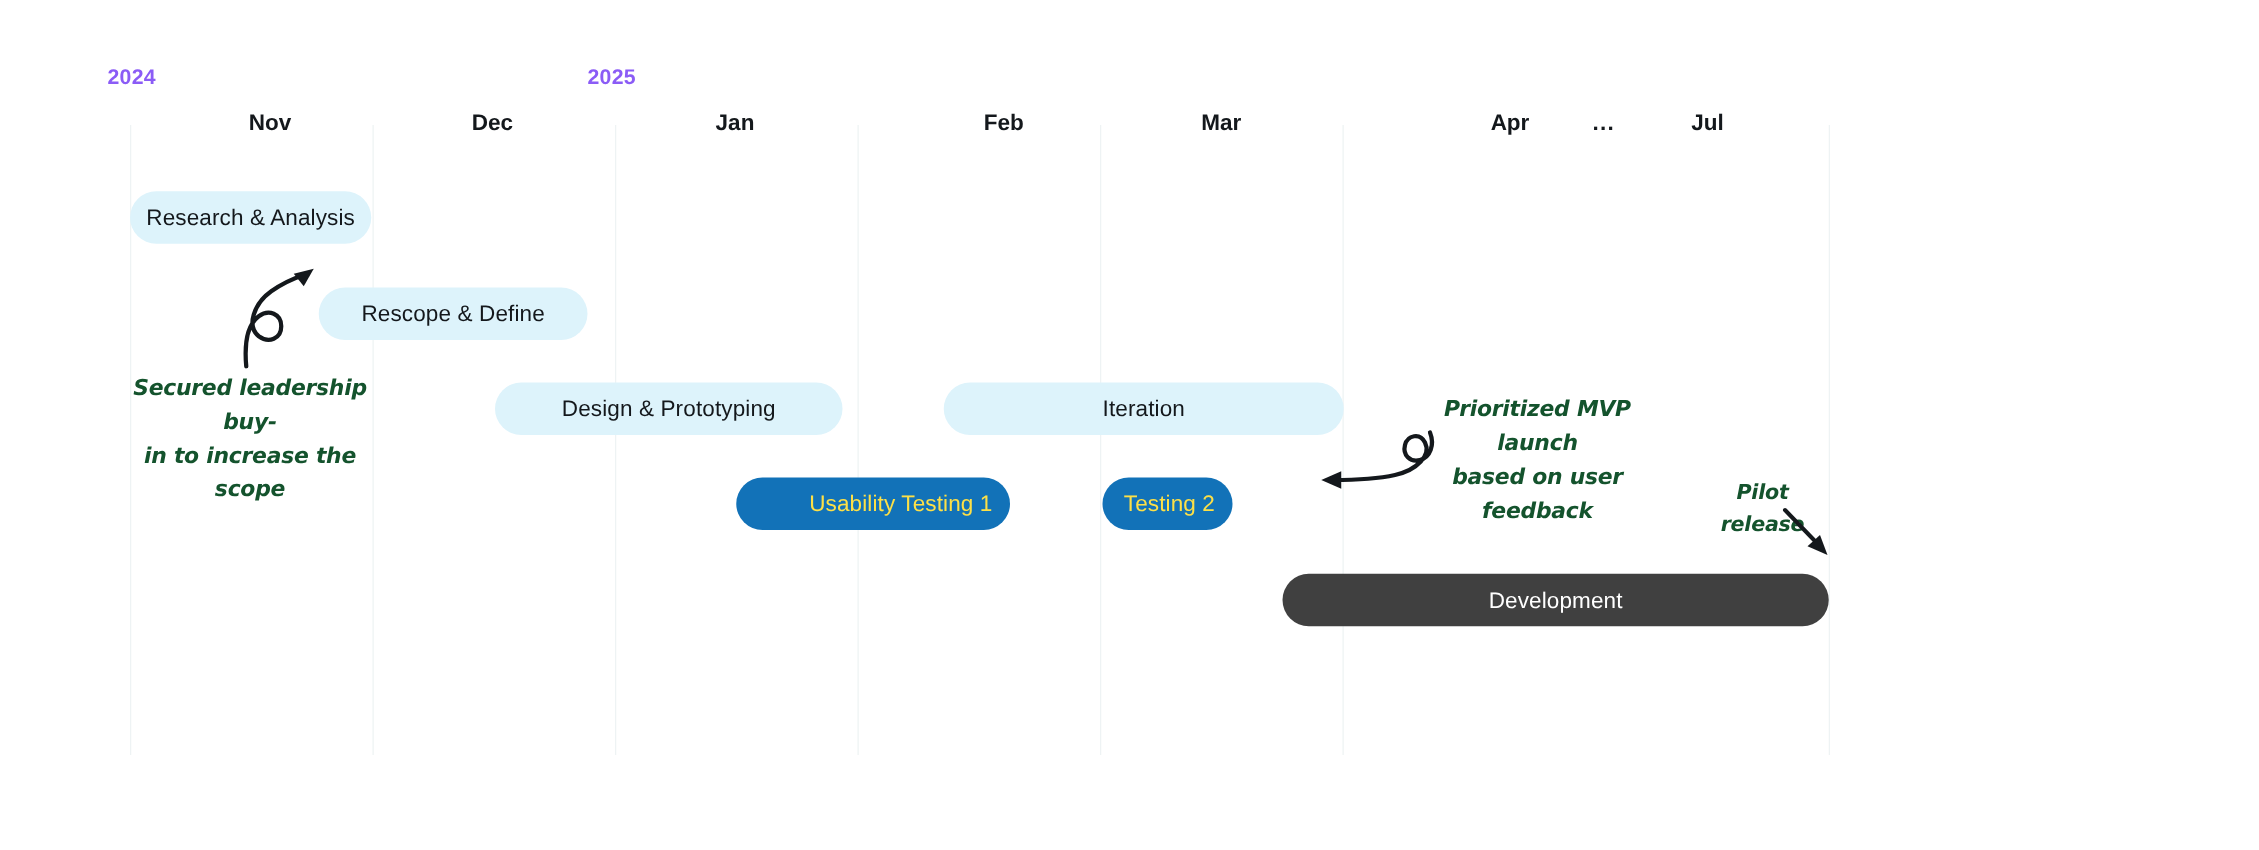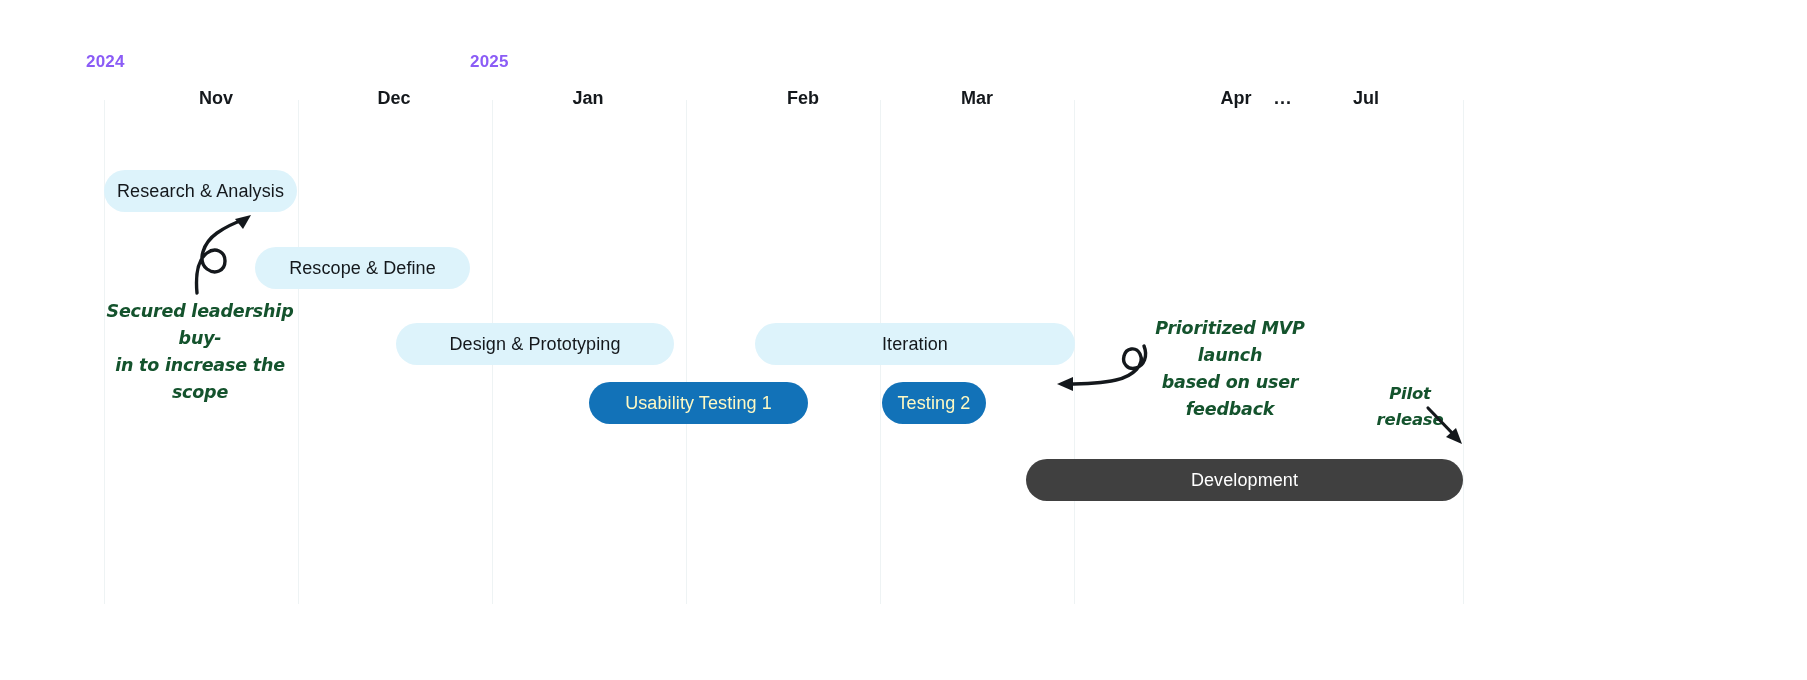--- a/index.html
+++ b/index.html
@@ -68,25 +68,25 @@
     justify-content: center;
     box-sizing: border-box;
     font-size: 18px;
     letter-spacing: 0.1px;
     white-space: nowrap;
     padding: 0 14px;
   }
   .bar.light {
     background: #ddf3fb;
     color: #14181c;
-    margin-top: 17px;
   }
   .bar.mid {
     background: #1272b8;
-    color: #fef9c3;
+    color: #fde047;
+    justify-content: flex-end;
   }
   .bar.dark {
     background: #404040;
     color: #ffffff;
   }
 
   
   .annotation {
     position: absolute;
     font-family: "DejaVu Sans", sans-serif;
@@ -129,21 +129,21 @@
       <div class="grid-line" style="left: 1074px;"></div>
       <div class="grid-line" style="left: 1463px;"></div>
     </div>
 
   <div id="month-layer">
       <div class="month-label" style="left: 216px;">Nov</div>
       <div class="month-label" style="left: 394px; text-align: center;">Dec</div>
       <div class="month-label" style="left: 588px;">Jan</div>
       <div class="month-label" style="left: 783px; margin-left: 20px;">Feb</div>
       <div class="month-label" style="left: 977px;">Mar</div>
-      <div class="month-label" style="left: 1236px;">Apr</div>
+      <div class="month-label" style="left: 1208px;">Apr</div>
       <div class="month-label ellipsis" style="left: 1283px;">...</div>
       <div class="month-label" style="left: 1366px;">Jul</div>
     </div>
 
   <div id="bar-layer">
       <div class="bar light" style="left: 104px; top: 153px; width: 193px;">
         <span>Research &amp; Analysis</span>
       </div>
       <div class="bar light" style="left: 255px; top: 230px; width: 215px;">
         <span>Rescope &amp; Define</span>

